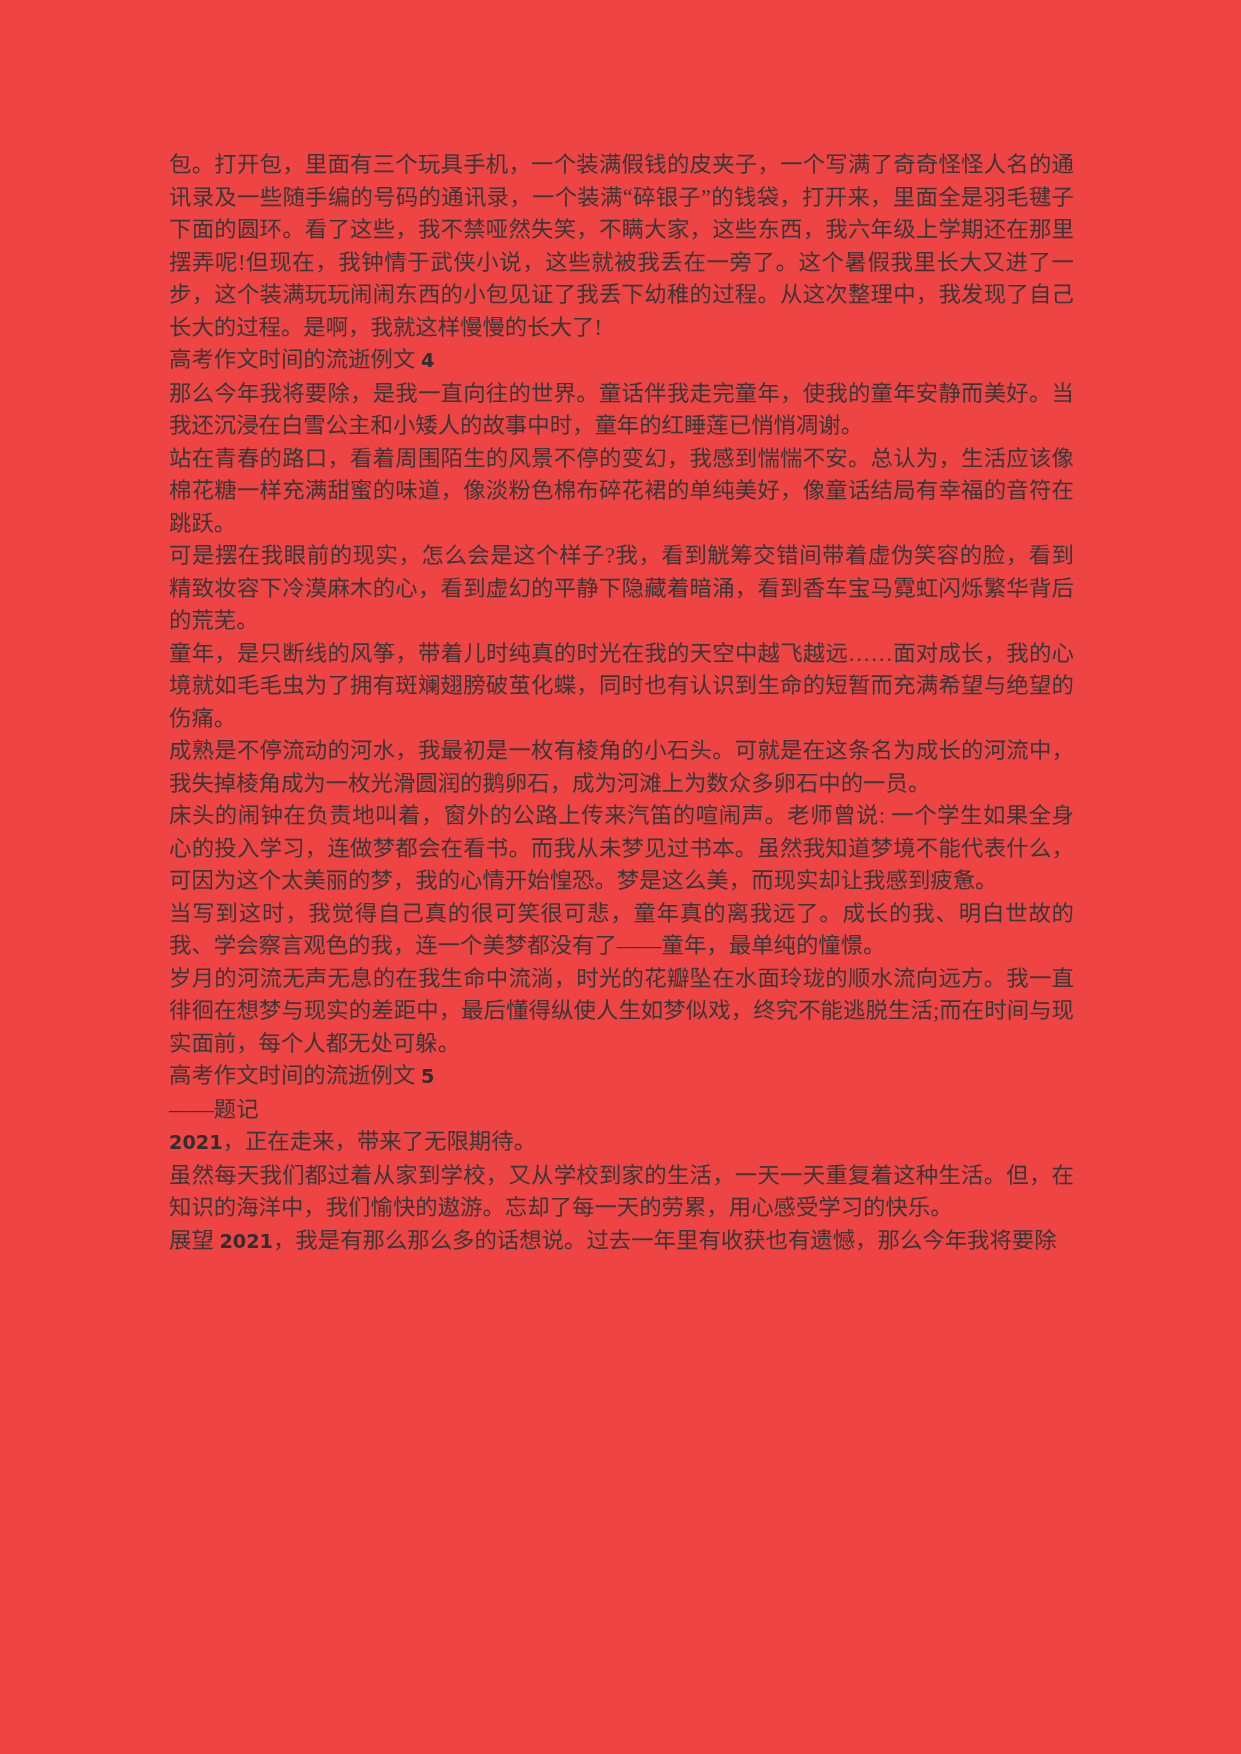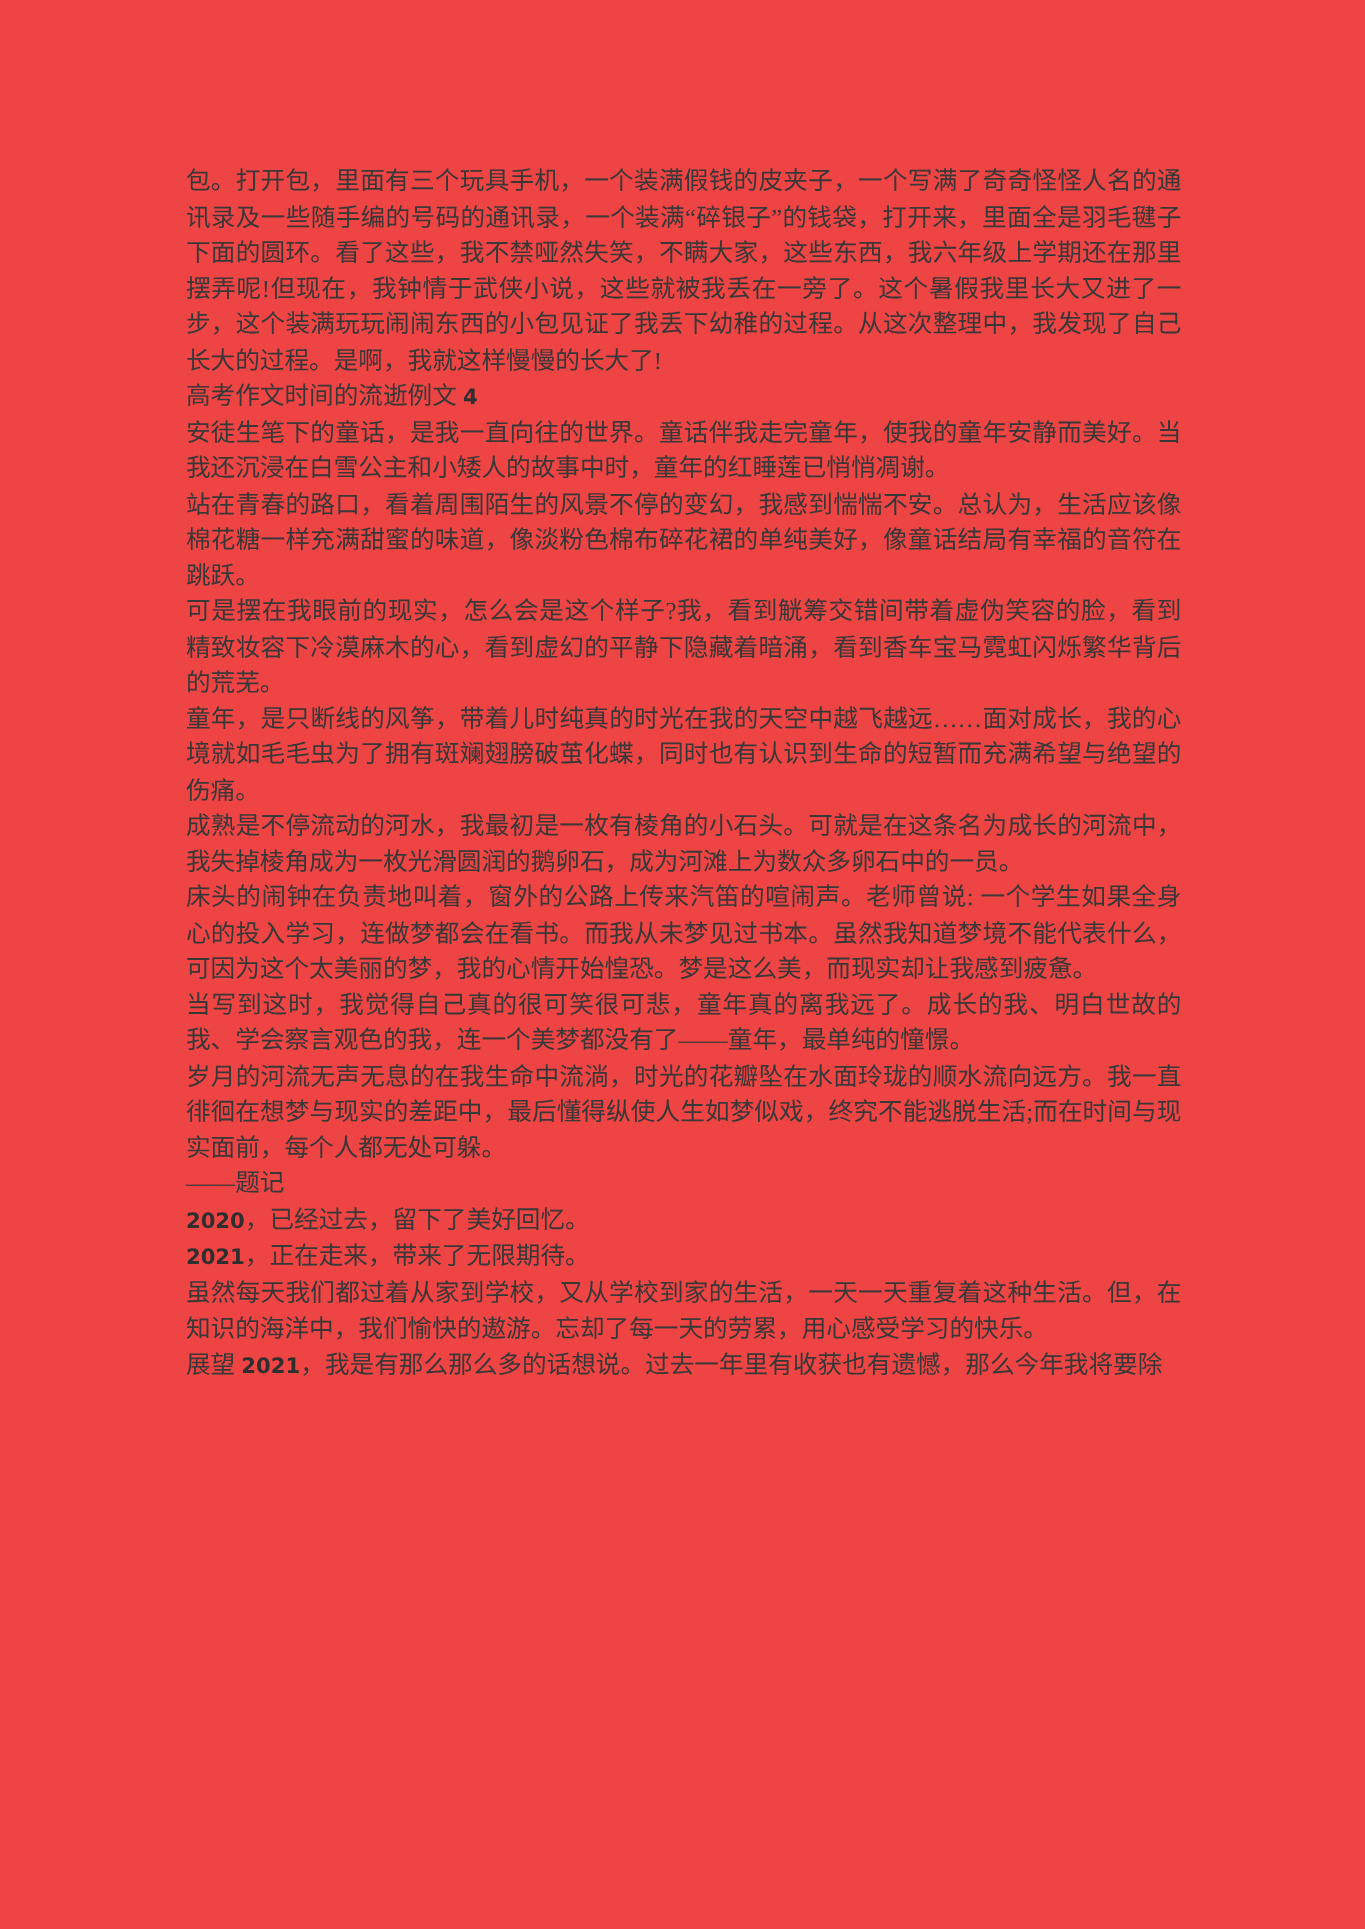--- a/index.html
+++ b/index.html
@@ -39,27 +39,27 @@
     color: #2f2f2f;
   }
 </style>
 </head>
 <body>
 
 <div class="page">
   <div class="content">
     <p class="para autonum">包。打开包，里面有三个玩具手机，一个装满假钱的皮夹子，一个写满了奇奇怪怪人名的通讯录及一些随手编的号码的通讯录，一个装满“碎银子”的钱袋，打开来，里面全是羽毛毽子下面的圆环。看了这些，我不禁哑然失笑，不瞒大家，这些东西，我六年级上学期还在那里摆弄呢!但现在，我钟情于武侠小说，这些就被我丢在一旁了。这个暑假我里长大又进了一步，这个装满玩玩闹闹东西的小包见证了我丢下幼稚的过程。从这次整理中，我发现了自己长大的过程。是啊，我就这样慢慢的长大了!</p>
     <p class="para autonum">高考作文时间的流逝例文 <span class="num">4</span></p>
-    <p class="para autonum">安徒生笔下的童话，是我一直向往的世界。童话伴我走完童年，使我的童年安静而美好。当我还沉浸在白雪公主和小矮人的故事中时，童年的红睡莲已悄悄凋谢。</p>
+    <p class="para autonum">那么今年我将要除，是我一直向往的世界。童话伴我走完童年，使我的童年安静而美好。当我还沉浸在白雪公主和小矮人的故事中时，童年的红睡莲已悄悄凋谢。</p>
     <p class="para autonum">站在青春的路口，看着周围陌生的风景不停的变幻，我感到惴惴不安。总认为，生活应该像棉花糖一样充满甜蜜的味道，像淡粉色棉布碎花裙的单纯美好，像童话结局有幸福的音符在跳跃。</p>
     <p class="para autonum">可是摆在我眼前的现实，怎么会是这个样子?我，看到觥筹交错间带着虚伪笑容的脸，看到精致妆容下冷漠麻木的心，看到虚幻的平静下隐藏着暗涌，看到香车宝马霓虹闪烁繁华背后的荒芜。</p>
     <p class="para autonum">童年，是只断线的风筝，带着儿时纯真的时光在我的天空中越飞越远……面对成长，我的心境就如毛毛虫为了拥有斑斓翅膀破茧化蝶，同时也有认识到生命的短暂而充满希望与绝望的伤痛。</p>
     <p class="para autonum">成熟是不停流动的河水，我最初是一枚有棱角的小石头。可就是在这条名为成长的河流中，我失掉棱角成为一枚光滑圆润的鹅卵石，成为河滩上为数众多卵石中的一员。</p>
     <p class="para autonum">床头的闹钟在负责地叫着，窗外的公路上传来汽笛的喧闹声。老师曾说: 一个学生如果全身心的投入学习，连做梦都会在看书。而我从未梦见过书本。虽然我知道梦境不能代表什么，可因为这个太美丽的梦，我的心情开始惶恐。梦是这么美，而现实却让我感到疲惫。</p>
     <p class="para autonum">当写到这时，我觉得自己真的很可笑很可悲，童年真的离我远了。成长的我、明白世故的我、学会察言观色的我，连一个美梦都没有了——童年，最单纯的憧憬。</p>
     <p class="para autonum">岁月的河流无声无息的在我生命中流淌，时光的花瓣坠在水面玲珑的顺水流向远方。我一直徘徊在想梦与现实的差距中，最后懂得纵使人生如梦似戏，终究不能逃脱生活;而在时间与现实面前，每个人都无处可躲。</p>
+    <p class="para autonum">高考作文时间的流逝例文 <span class="num">5</span></p>
     <p class="para autonum">——题记</p>
-    <p class="para autonum"><span class="num">2020</span>，已经过去，留下了美好回忆。</p>
     <p class="para autonum"><span class="num">2021</span>，正在走来，带来了无限期待。</p>
     <p class="para autonum">虽然每天我们都过着从家到学校，又从学校到家的生活，一天一天重复着这种生活。但，在知识的海洋中，我们愉快的遨游。忘却了每一天的劳累，用心感受学习的快乐。</p>
     <p class="para autonum">展望 <span class="num">2021</span>，我是有那么那么多的话想说。过去一年里有收获也有遗憾，那么今年我将要除</p>
   </div>
 </div>
 
 </body></html>

